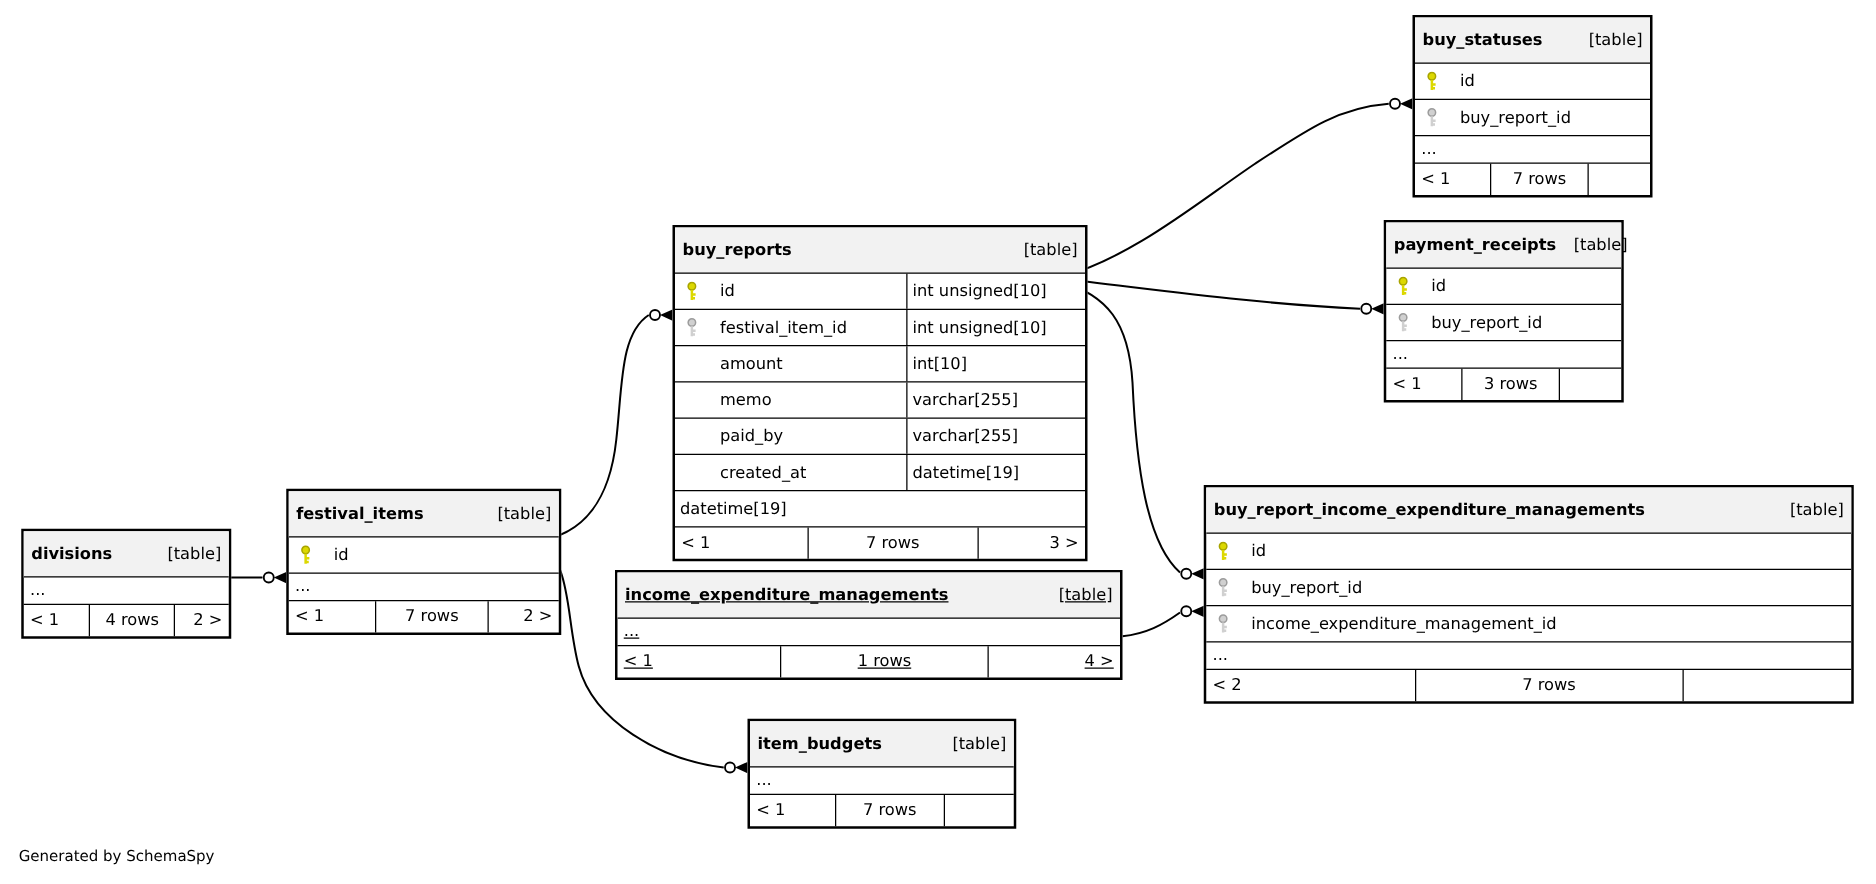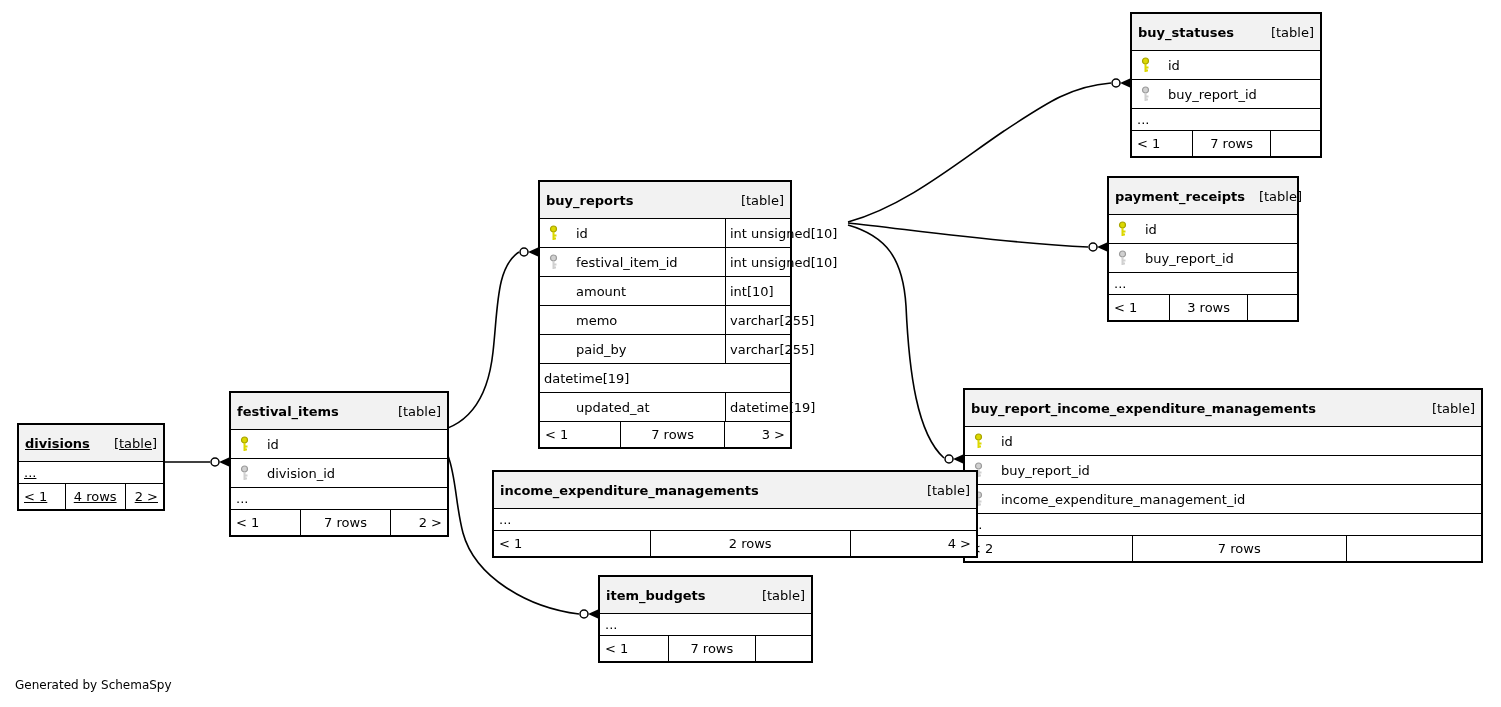--- a/index.html
+++ b/index.html
@@ -82,21 +82,21 @@
         <circle class="dot" cx="949" cy="459" r="4"></circle>
     </g>
 
     <path class="edge" d="M898 509 C917 507 930 500 944 490"></path>
     <g>
       <path class="tri" d="M963 484.5 L963 493.5 L953 489 Z"></path>
         <circle class="dot" cx="949" cy="489" r="4"></circle>
     </g>
   </svg>
 
-  <div class="tbl" style="left:17px;top:423px;width:148px;text-decoration:underline;">
+  <div class="tbl" style="left:17px;top:423px;width:168px;">
     <div class="th">
       <span class="tt">divisions</span>
       <span class="tg">[table]</span>
     </div>
     <div class="row erow">
       <span class="cname">...</span>
     </div>
     <div class="ft">
       <span class="f1">&lt; 1</span>
       <span class="f2">4 rows</span>
@@ -111,40 +111,31 @@
     </div>
     <div class="row krow">
       <span class="kslot">
         <svg class="key" width="11" height="16" viewBox="0 0 11 16">
             <circle class="kh pk" cx="5.5" cy="4" r="3"></circle>
             <path class="ks pk" d="M5.5 7v8M5.5 10.5h3M5.5 13.5h2.5"></path>
           </svg>
       </span>
       <span class="cname">id</span>
     </div>
-    <div class="row krow">
-      <span class="kslot">
-        <svg class="key" width="11" height="16" viewBox="0 0 11 16">
-            <circle class="kh fk" cx="5.5" cy="4" r="3"></circle>
-            <path class="ks fk" d="M5.5 7v8M5.5 10.5h3M5.5 13.5h2.5"></path>
-          </svg>
-      </span>
-      <span class="cname">division_id</span>
-    </div>
     <div class="row erow">
       <span class="cname">...</span>
     </div>
     <div class="ft">
       <span class="f1">&lt; 1</span>
       <span class="f2">7 rows</span>
       <span class="f3">2 &gt;</span>
     </div>
   </div>
 
-  <div class="tbl" style="left:538px;top:180px;width:254px;">
+  <div class="tbl" style="left:538px;top:180px;width:332px;">
     <div class="th">
       <span class="tt">buy_reports</span>
       <span class="tg">[table]</span>
     </div>
     <div class="row krow">
       <span class="namecell">
         <span class="kslot">
           <svg class="key" width="11" height="16" viewBox="0 0 11 16">
               <circle class="kh pk" cx="5.5" cy="4" r="3"></circle>
               <path class="ks pk" d="M5.5 7v8M5.5 10.5h3M5.5 13.5h2.5"></path>
@@ -181,27 +172,27 @@
       <span class="typecell">varchar[255]</span>
     </div>
     <div class="row krow">
       <span class="namecell">
         <span class="kslot"></span>
         <span class="cname">paid_by</span>
       </span>
       <span class="typecell">varchar[255]</span>
     </div>
     <div class="row krow">
+      <span class="namecell">
+        <span class="kslot"></span>
+        <span class="cname">created_at</span>
+      </span>
       <span class="typecell">datetime[19]</span>
     </div>
     <div class="row krow">
-      <span class="namecell">
-        <span class="kslot"></span>
-        <span class="cname">updated_at</span>
-      </span>
       <span class="typecell">datetime[19]</span>
     </div>
     <div class="ft">
       <span class="f1">&lt; 1</span>
       <span class="f2">7 rows</span>
       <span class="f3">3 &gt;</span>
     </div>
   </div>
 
   <div class="tbl" style="left:1130px;top:12px;width:192px;">
@@ -305,31 +296,31 @@
     <div class="row erow">
       <span class="cname">...</span>
     </div>
     <div class="ft">
       <span class="f1">&lt; 2</span>
       <span class="f2">7 rows</span>
       <span class="f3"></span>
     </div>
   </div>
 
-  <div class="tbl" style="left:492px;top:470px;width:486px;">
+  <div class="tbl" style="left:492px;top:456px;width:406px;text-decoration:underline;">
     <div class="th">
       <span class="tt">income_expenditure_managements</span>
       <span class="tg">[table]</span>
     </div>
     <div class="row erow">
       <span class="cname">...</span>
     </div>
     <div class="ft">
       <span class="f1">&lt; 1</span>
-      <span class="f2">2 rows</span>
+      <span class="f2">1 rows</span>
       <span class="f3">4 &gt;</span>
     </div>
   </div>
 
   <div class="tbl" style="left:598px;top:575px;width:215px;">
     <div class="th">
       <span class="tt">item_budgets</span>
       <span class="tg">[table]</span>
     </div>
     <div class="row erow">

